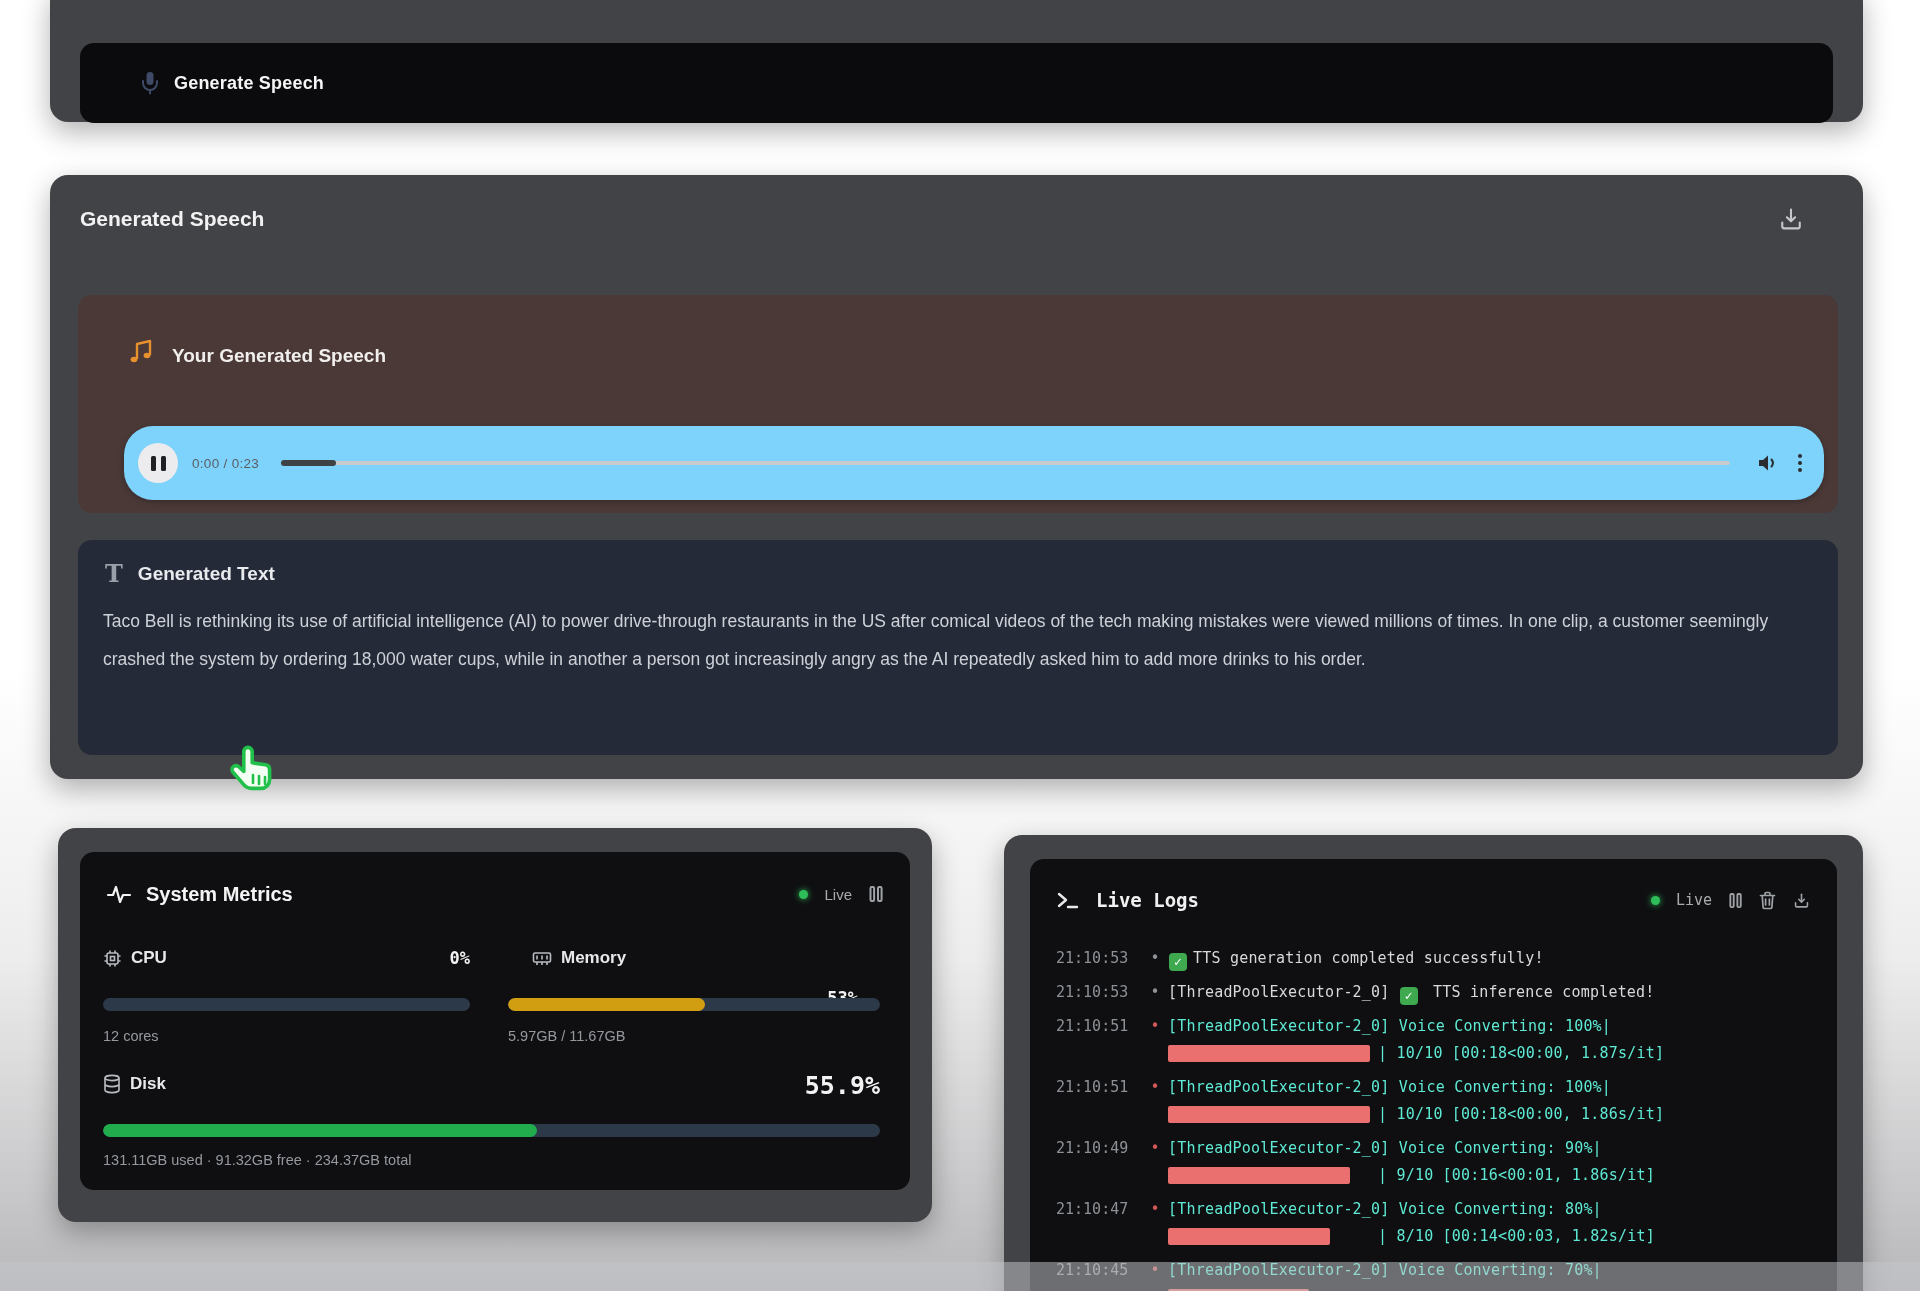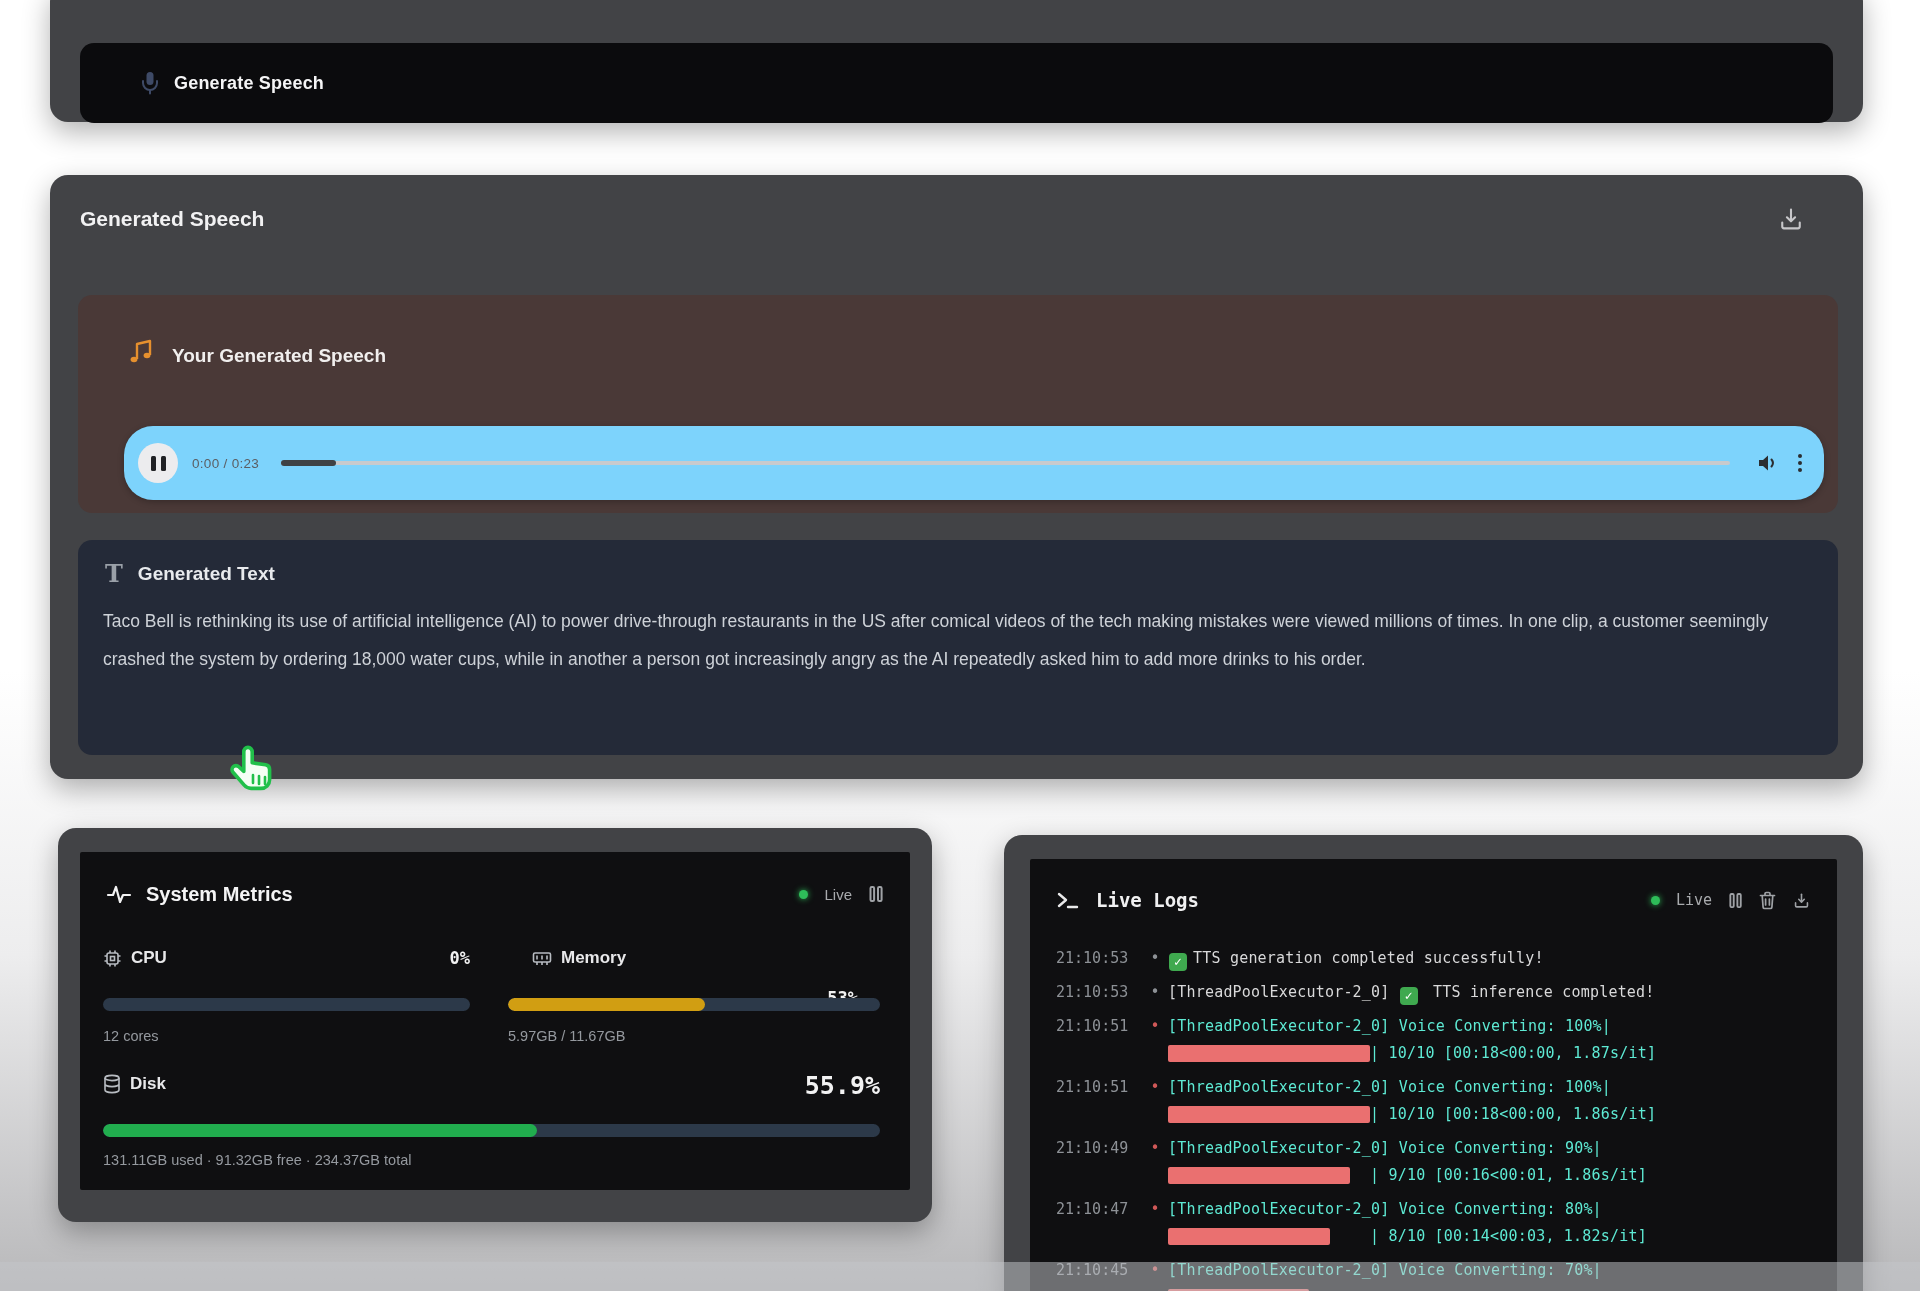--- a/index.html
+++ b/index.html
@@ -59,21 +59,21 @@
   #text-heading-row { position:absolute; left:27px; top:22px; display:flex; align-items:center; gap:15px; }
   #text-t-icon { font-family:"DejaVu Serif", serif; color:#9aa0a8; font-size:24px; font-weight:bold; line-height:1; }
   #text-heading { color:#e8eaed; font-size:19px; font-weight:bold; }
   #text-body {
     position:absolute; left:25px; top:62px; width:1680px;
     color:#ced2d8; font-size:17.5px; line-height:38px; font-weight:500;
   }
 
   
   #metrics-card { left:58px; top:828px; width:874px; height:394px; }
-  .inner-panel { position:absolute; background:#0f0f11; border-radius:2px; }
+  .inner-panel { position:absolute; background:#0f0f11; border-radius:14px; }
   #metrics-inner { left:22px; top:24px; width:830px; height:338px; }
   .panel-header { position:absolute; left:26px; top:30px; right:26px; display:flex; align-items:center; }
   .panel-title { color:#f4f4f5; font-size:20px; font-weight:bold; margin-left:14px; }
   .header-right { margin-left:auto; display:flex; align-items:center; gap:16px; }
   .live-chip { display:flex; align-items:center; gap:16px; }
   .live-dot { width:9px; height:9px; border-radius:50%; background:#2ebd59; box-shadow:0 0 6px #2ebd59; }
   .live-label { color:#a9abae; font-size:15px; }
   .icon-btn { background:none; border:none; cursor:pointer; display:flex; align-items:center; }
 
   .metric-label-row { position:absolute; display:flex; align-items:center; gap:9px; }
@@ -97,21 +97,21 @@
   .log-msg { flex:1; color:#d9d9da; letter-spacing:.2px; }
   .log-row.error .log-msg { color:#5eead4; }
   .check-badge {
     display:inline-flex; width:18px; height:18px; border-radius:4px; background:#3fa94f;
     color:#fff; font-size:13px; line-height:18px; align-items:center; justify-content:center;
     vertical-align:-3px; margin:0 6px 0 1px; font-weight:bold;
   }
   .tqdm-line { display:flex; align-items:center; height:27px; }
   .tqdm-track { width:202px; height:17px; flex:none; display:flex; }
   .tqdm-fill { height:100%; background:#ea7070; border-radius:2px; }
-  .tqdm-suffix { white-space:nowrap;text-align:right; }
+  .tqdm-suffix { margin-left:8px; white-space:nowrap;text-align:right; }
 
   #bottom-strip { position:absolute; left:0; top:1262px; width:1920px; height:29px; background:rgba(196,197,201,.52); z-index:60; }
 
   svg { display:block; }
 </style>
 </head>
 <body>
 
 <section class="card" id="top-card">
   <button id="generate-btn">

